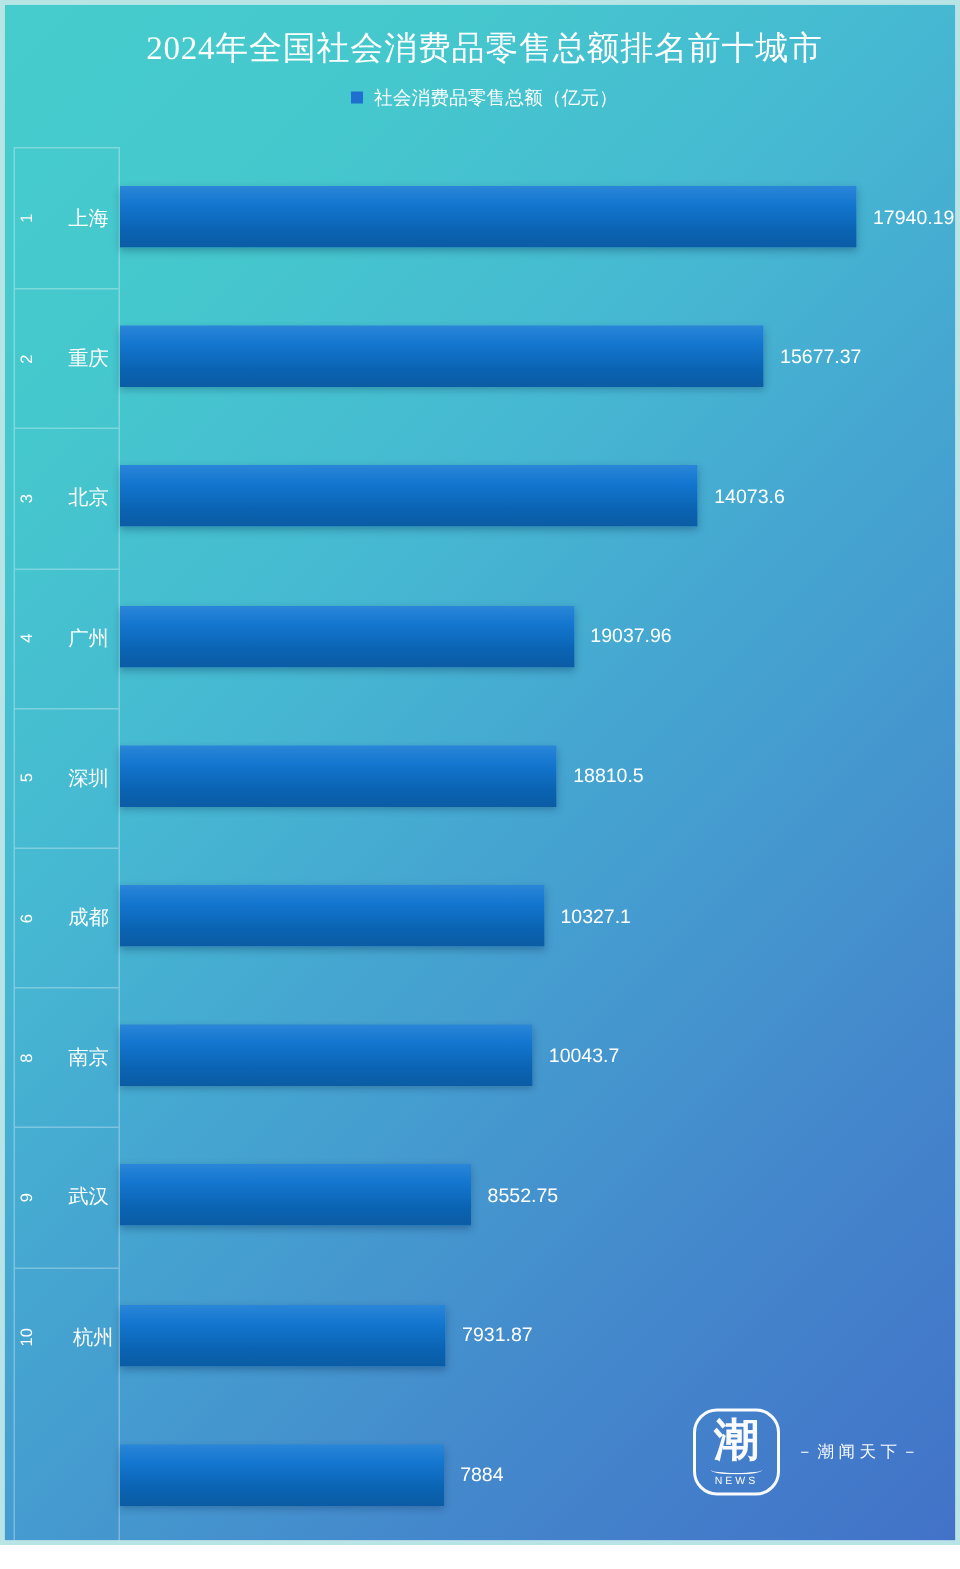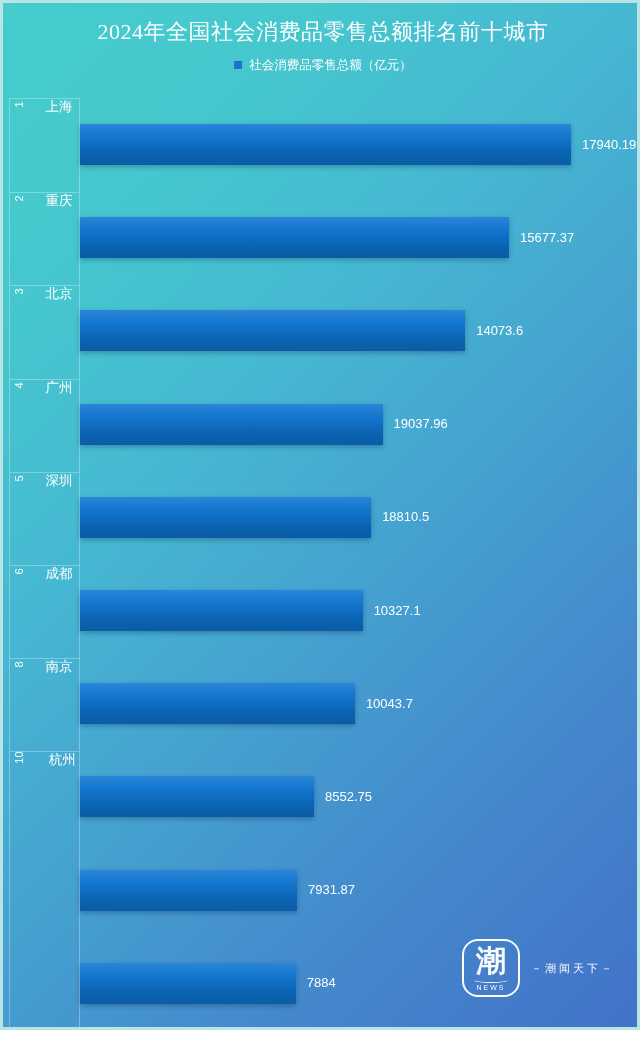--- a/index.html
+++ b/index.html
@@ -67,21 +67,21 @@
     width: 71px;
     height: 932px;
     border: 1px solid rgba(255,255,255,0.30);
     box-sizing: border-box;
   }
   .cat-row {
     position: relative;
     height: 93.2px;
     box-sizing: border-box;
     display: flex;
-    align-items: flex-start;
+    align-items: center;
     justify-content: center;
     gap: 23px;
   }
   .cat-row + .cat-row {
     border-top: 1px solid rgba(255,255,255,0.30);
   }
   .cat-rank {
     color: #ffffff;
     font-size: 11px;
     line-height: 11px;
@@ -229,20 +229,24 @@
     </div>
     <div class="cat-row">
       <span class="cat-rank">6</span>
       <span class="cat-name">成都</span>
     </div>
     <div class="cat-row">
       <span class="cat-rank">8</span>
       <span class="cat-name">南京</span>
     </div>
     <div class="cat-row">
+      <span class="cat-rank">9</span>
+      <span class="cat-name">武汉</span>
+    </div>
+    <div class="cat-row">
       <span class="cat-rank">10</span>
       <span class="cat-name">杭州</span>
     </div>
   </div>
 
   <div id="plot-area">
     <div class="bar-row">
       <div class="bar" style="width: 491px;"></div>
       <div class="bar-value">17940.19</div>
     </div>

